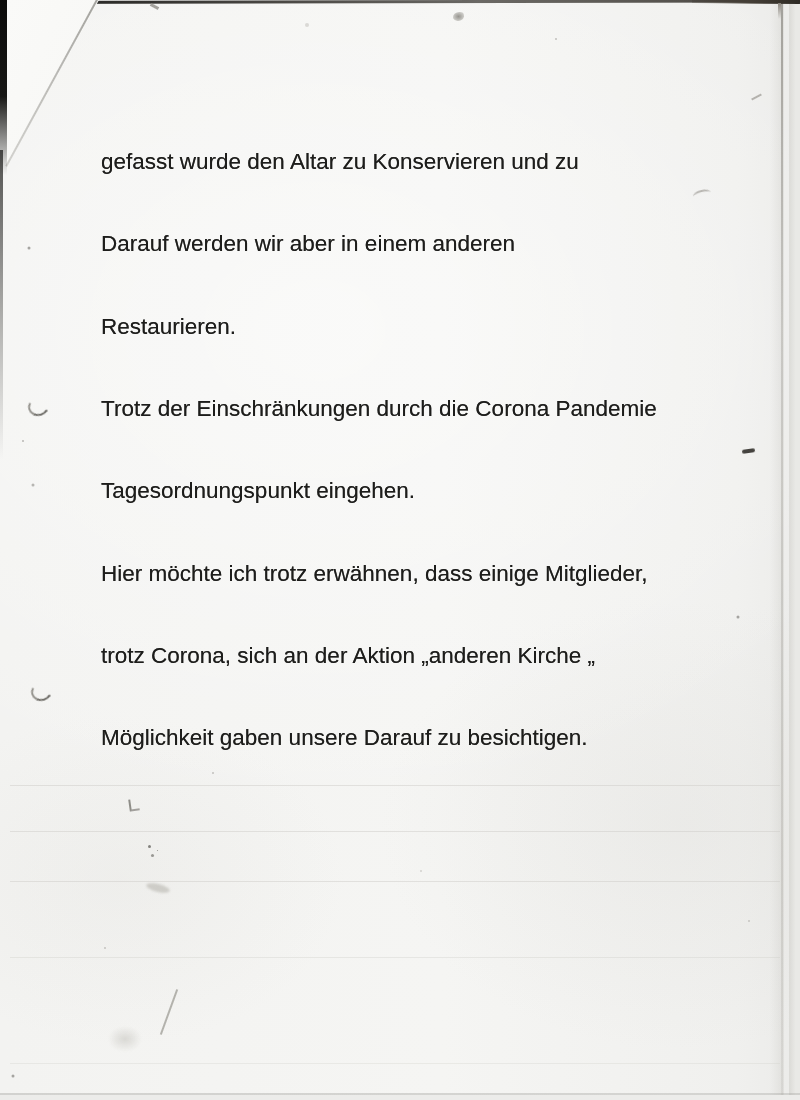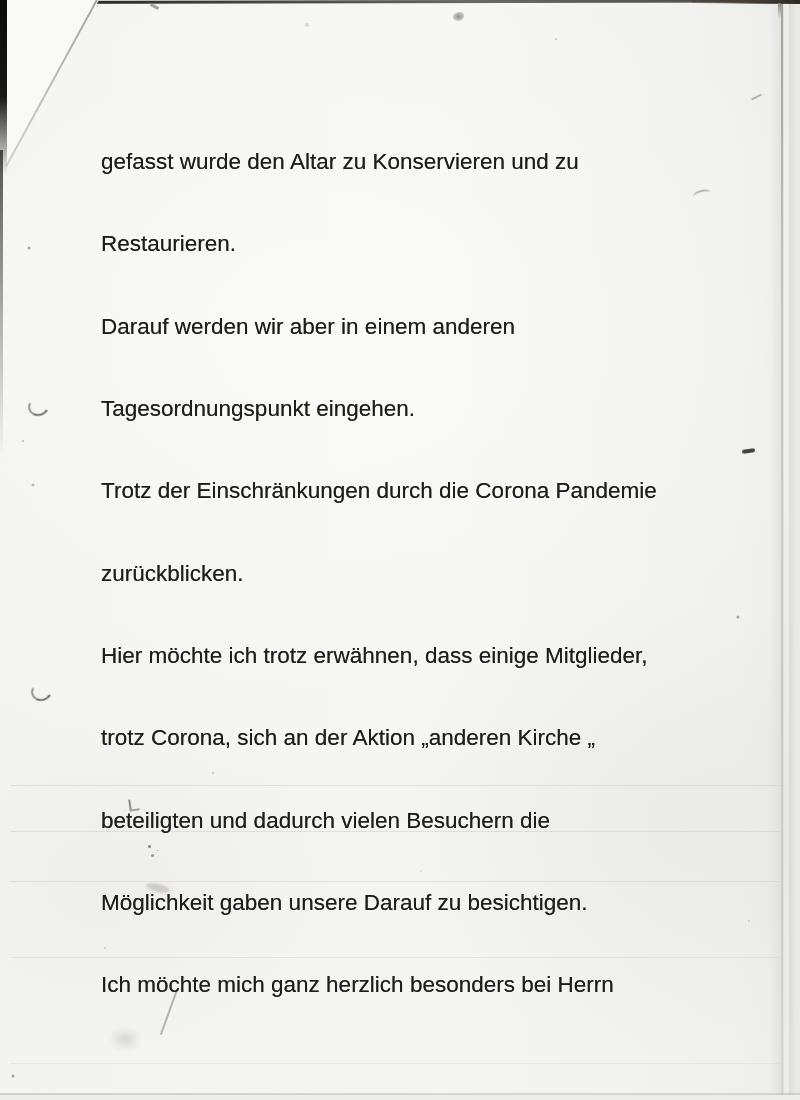--- a/index.html
+++ b/index.html
@@ -205,30 +205,27 @@
   <div class="streaks">
     <div class="s1"></div>
       <div class="s2"></div>
       <div class="s3"></div>
       <div class="s4"></div>
       <div class="s5"></div>
   </div>
 
   <div class="text-block">
     <div class="line">gefasst wurde den Altar zu Konservieren und zu</div>
+    <div class="line">Darauf werden wir aber in einem anderen</div>
     <div class="line">Restaurieren.</div>
-    <div class="line">Darauf werden wir aber in einem anderen</div>
+    <div class="line">Trotz der Einschränkungen durch die Corona Pandemie</div>
     <div class="line">Tagesordnungspunkt eingehen.</div>
-    <div class="line">Trotz der Einschränkungen durch die Corona Pandemie</div>
-    <div class="line">zurückblicken.</div>
     <div class="line">Hier möchte ich trotz erwähnen, dass einige Mitglieder,</div>
     <div class="line">trotz Corona, sich an der Aktion „anderen Kirche „</div>
-    <div class="line">beteiligten und dadurch vielen Besuchern die</div>
     <div class="line">Möglichkeit gaben unsere Darauf zu besichtigen.</div>
-    <div class="line">Ich möchte mich ganz herzlich besonders bei Herrn</div>
     
     
     
     
     
     
     
     
     
     

